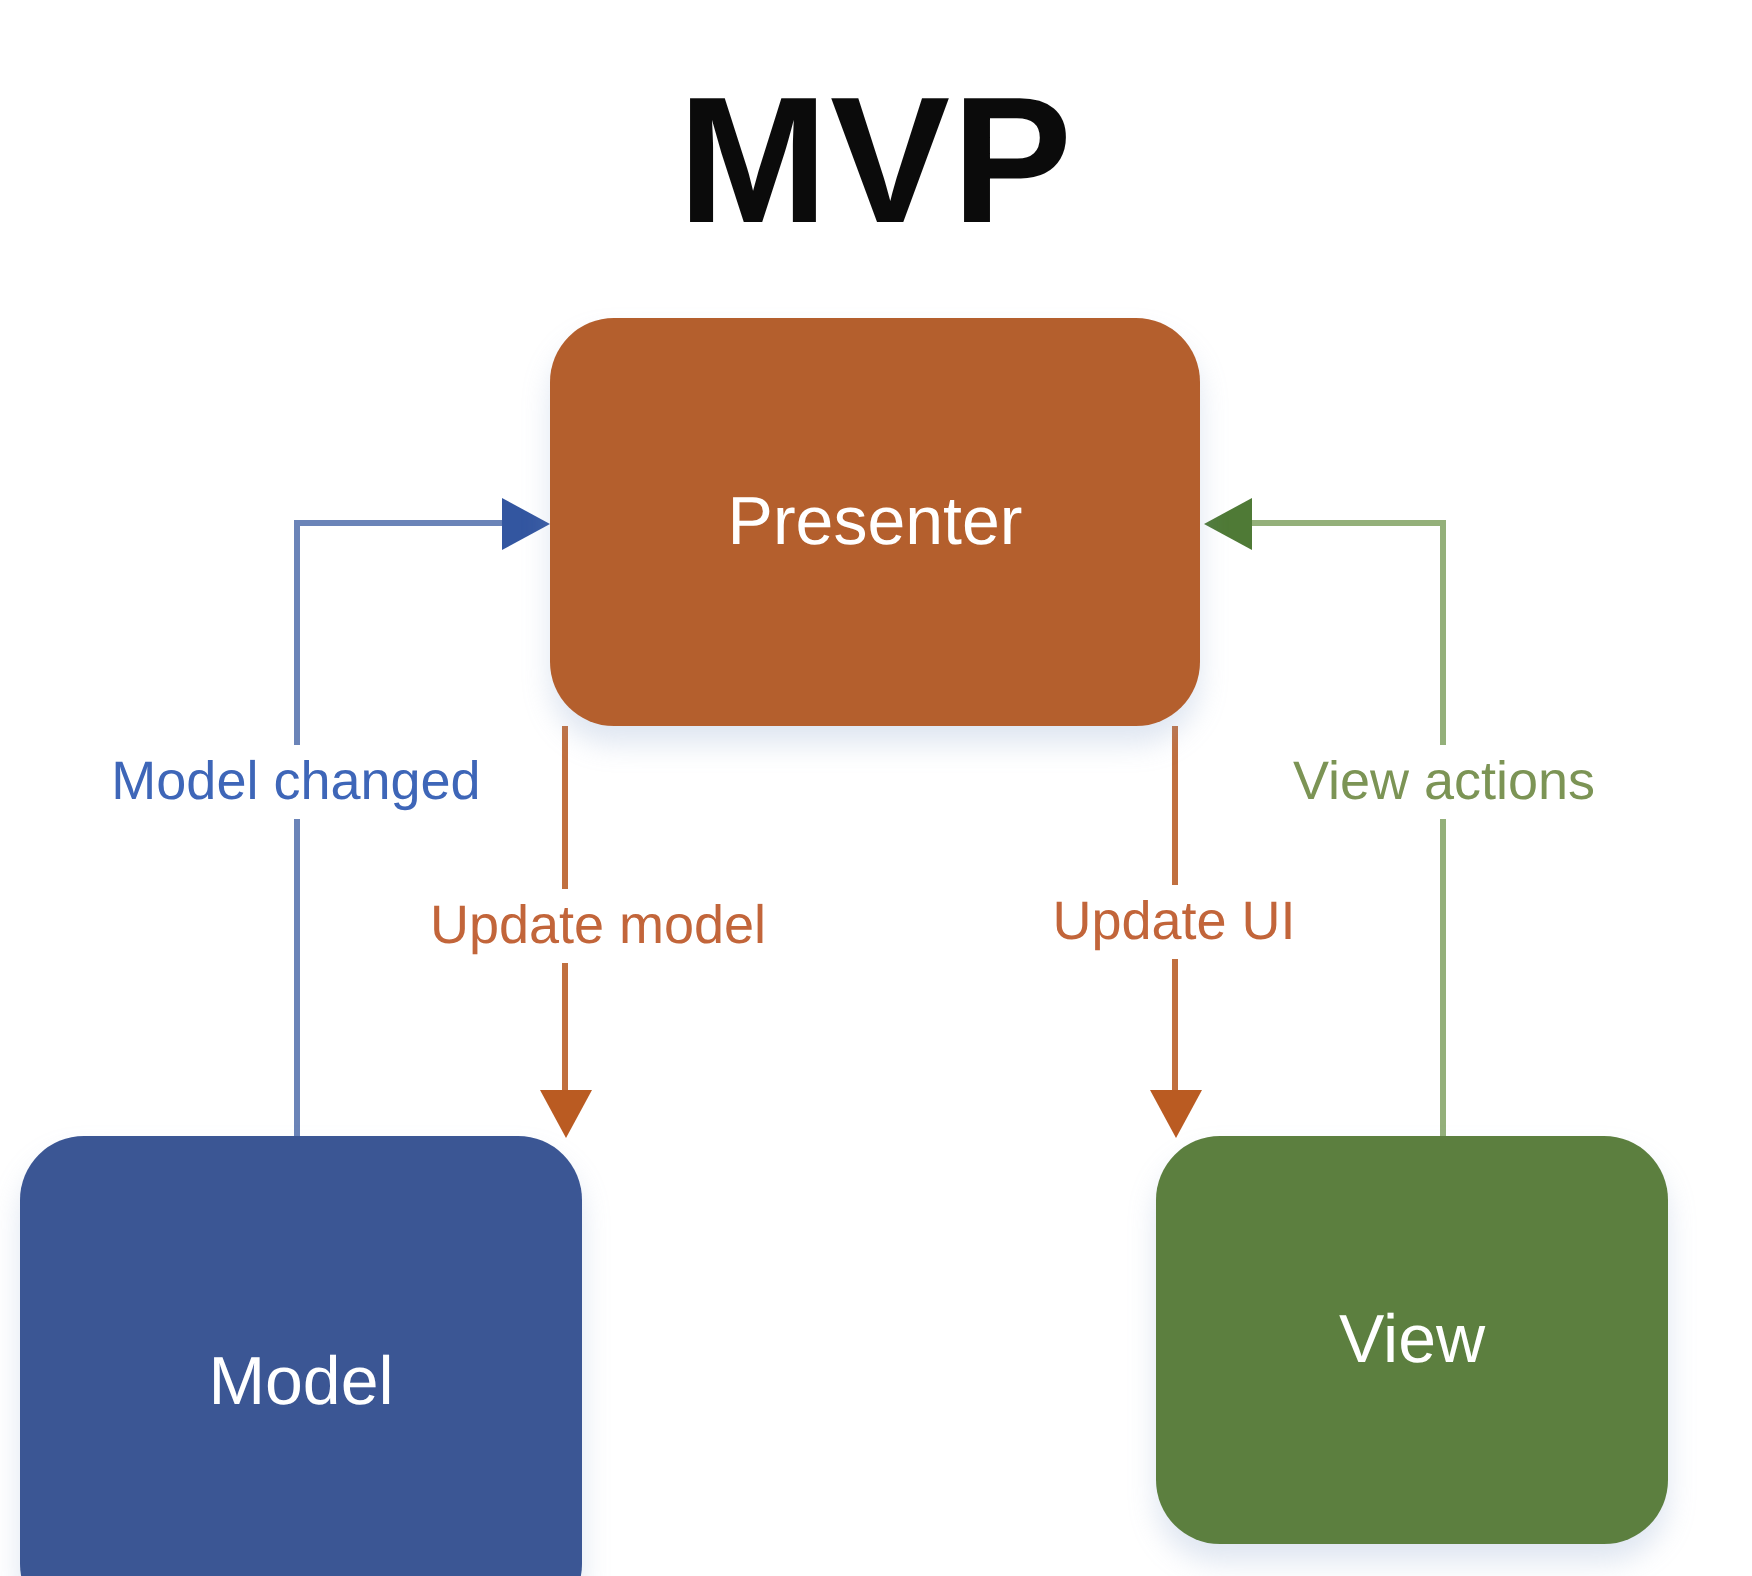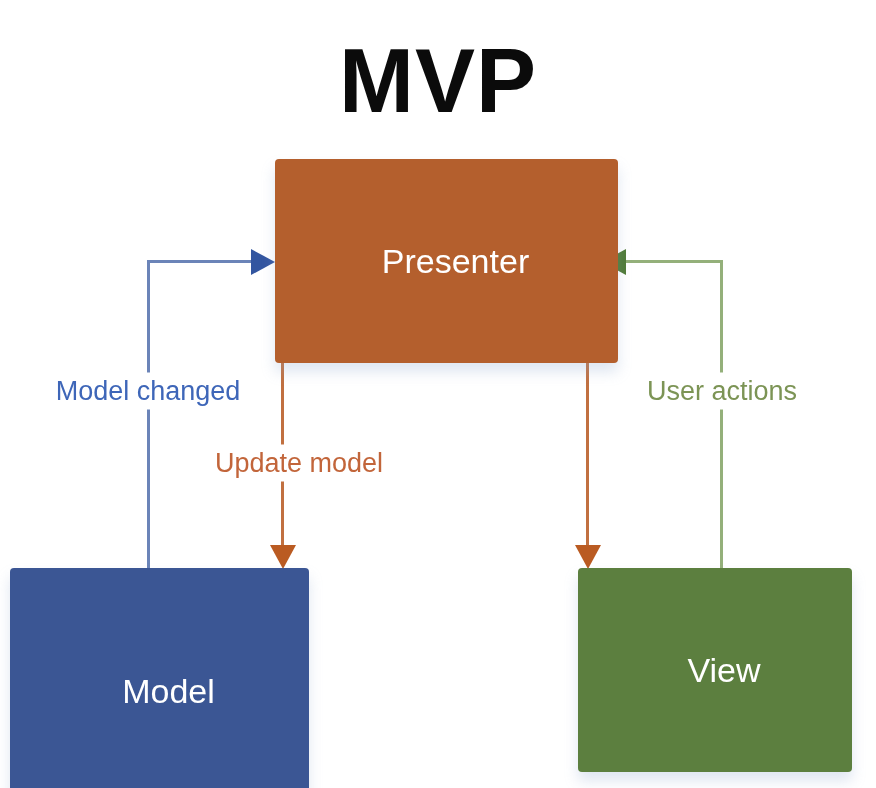--- a/index.html
+++ b/index.html
@@ -25,28 +25,27 @@
     font-size: 90px;
     font-weight: bold;
     letter-spacing: 1px;
     color: var(--title-color, #0b0b0b);
     line-height: 1.05;
     margin-top: 24px;
   }
   
   .node {
     position: absolute;
-    border-radius: 4px;
+    border-radius: 32px;
     display: flex;
     align-items: center;
     justify-content: center;
     color: var(--node-text, #ffffff);
     font-size: 34px;
     box-shadow: 0 9px 14px rgba(140, 165, 205, 0.28);
-    padding-left: 18px;
   }
   #node-presenter {
     left: 275px; top: 159px;
     width: 325px; height: 204px;
     background: var(--presenter-color, #b45f2d);
   }
   #node-model {
     left: 10px; top: 568px;
     width: 281px; height: 246px;
     background: var(--model-color, #3b5694);
@@ -129,15 +128,16 @@
   </div>
   <div class="node" id="node-model">
     <span>Model</span>
   </div>
   <div class="node" id="node-view">
     <span>View</span>
   </div>
 
   <div class="edge-label" id="label-model-changed">Model changed</div>
   <div class="edge-label" id="label-update-model">Update model</div>
-  <div class="edge-label" id="label-user-actions">User actions</div>
+  <div class="edge-label" id="label-update-ui">Update UI</div>
+  <div class="edge-label" id="label-user-actions">View actions</div>
 
 </div>
 
 </body></html>

